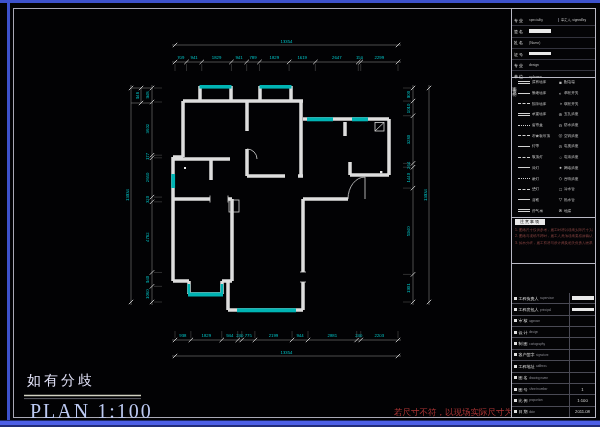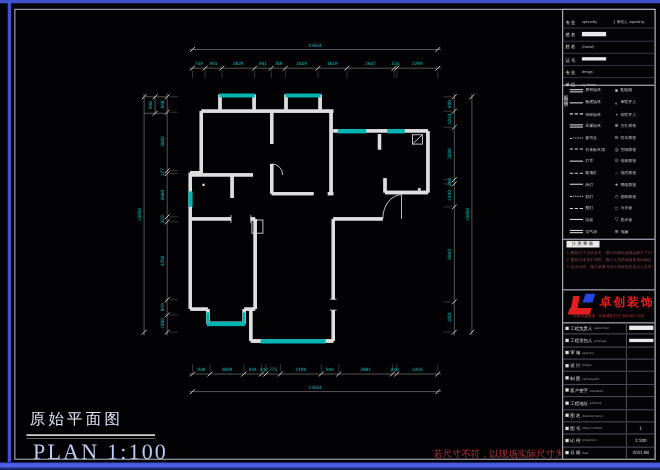--- a/index.html
+++ b/index.html
@@ -255,21 +255,21 @@
       <line x1="24" y1="395.5" x2="141" y2="395.5" stroke="#d2d2c2" stroke-width="1.6"></line>
       <line x1="24" y1="398.6" x2="141" y2="398.6" stroke="#75757f" stroke-width="0.8"></line>
     </g>
   </svg>
 
   <div class="frame-top"></div>
   <div class="frame-left"></div>
   <div class="frame-bottom"></div>
   <div class="frame-bottom2"></div>
 
-  <div class="title-cn">原始平面图</div>
+  <div class="title-cn">如有分歧</div>
   <div class="title-en">PLAN   1:100</div>
   <div class="disclaimer">若尺寸不符，以现场实际尺寸为准</div>
 
   <div class="tb">
     <div class="tb-sec tb-info" id="info-rows">
         <div class="info-row">
           <span class="info-label">专 业</span>
           <span class="info-val">speciality</span>
           <span class="info-right">审定人, signed by</span>
         </div>
@@ -381,29 +381,20 @@
 
     <div class="tb-sec tb-notes">
       <div class="notes-header">注意事项</div>
       <div class="notes-list" id="notes-list">
           <div class="note-line">1. 图纸尺寸仅供参考，施工时请以现场实际尺寸为准。</div>
           <div class="note-line">2. 图纸与现场不符时，施工人员须现场复核后确认。</div>
           <div class="note-line">3. 如有分歧，施工前请与设计师及相关负责人联系。</div>
         </div>
     </div>
 
-    <div class="tb-sec tb-logo">
-      <div class="logo-mark">
-        <div class="m-red2"></div>
-          <div class="m-red1"></div>
-          <div class="m-blue"></div>
-      </div>
-      <div class="logo-name">卓创装饰</div>
-      <div class="logo-tagline">追求卓越品质 · 创造精彩空间 装饰设计工程</div>
-    </div>
 
     <div class="tb-sec tb-table" id="tb-table">
         <div class="table-row">
           <span class="tr-icon"></span>
           <span class="tr-label">工程负责人</span>
           <span class="tr-sub">supervisor</span>
           <span class="tr-val">
             <span class="blob"></span>
           </span>
         </div>

